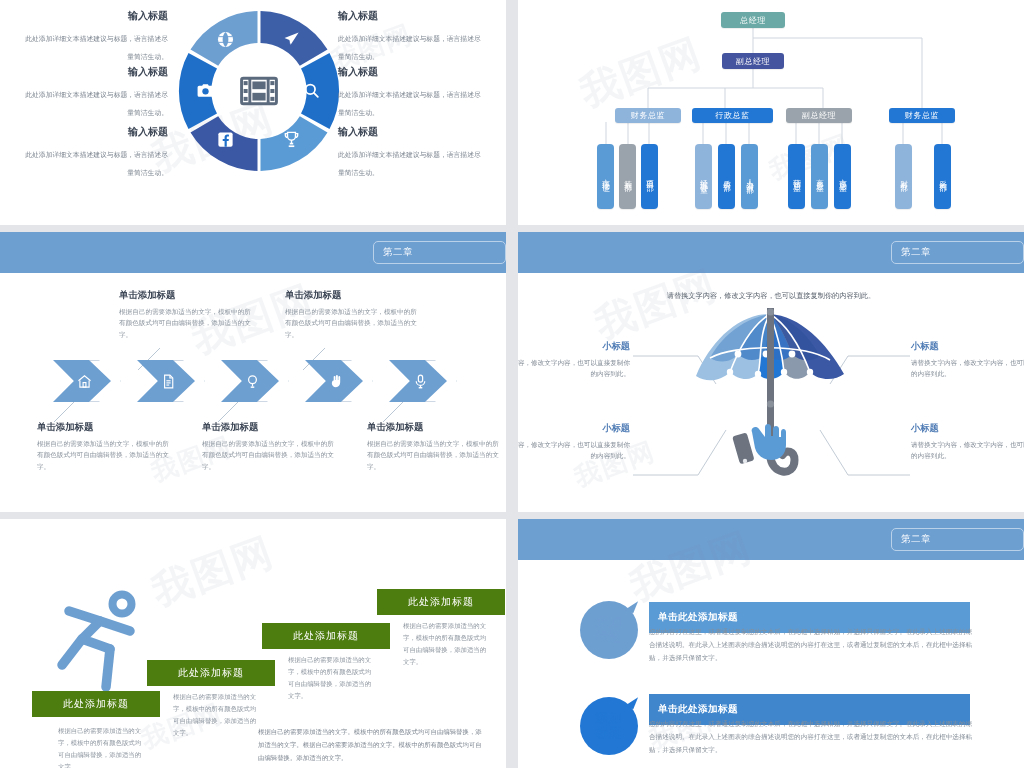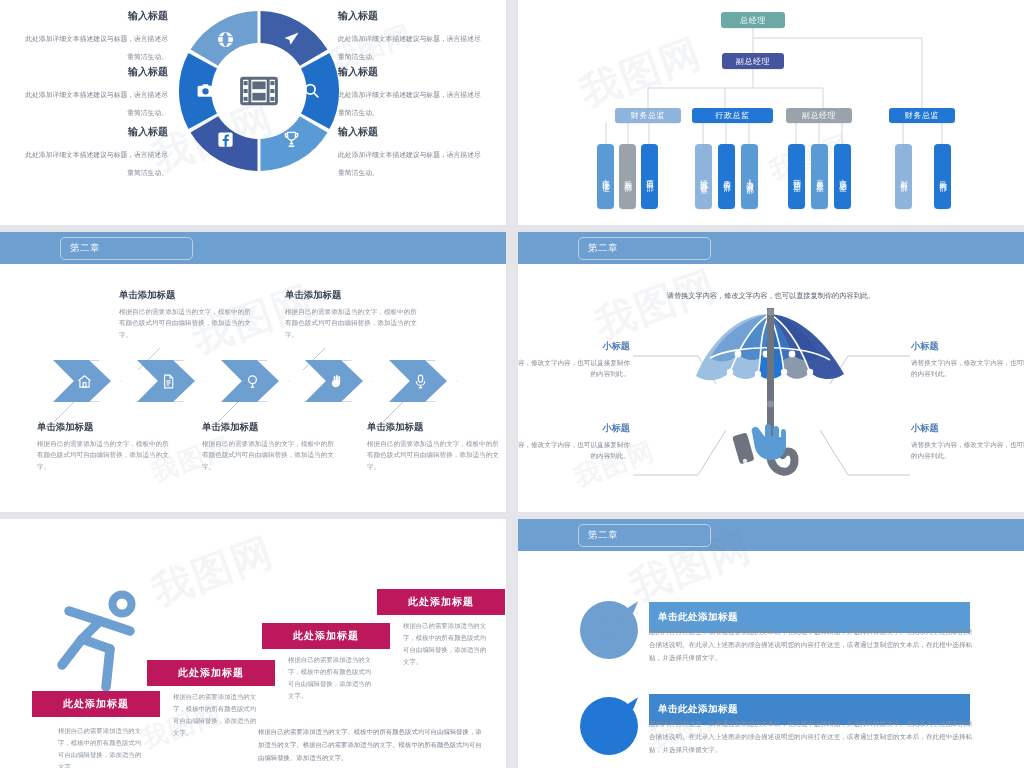--- a/index.html
+++ b/index.html
@@ -20,23 +20,23 @@
   }
   .slide {
     background: #ffffff;
     position: relative;
     overflow: hidden;
   }
 
   
   .hdr {
     position: absolute; left: 0; right: 0; top: 0;
-    height: 32px;
+    height: 41px;
     background: #6e9fd1;
-    display: flex; align-items: center;
+    display: flex; align-items: center; justify-content: flex-end;
   }
   .hdr-tag {
     margin-left: 60px;
     width: 133px; height: 23px;
     border: 1px solid #b9d2ea;
     border-radius: 5px;
     display: flex; align-items: center;
     padding-left: 9px;
     font-size: 9.5px;
     color: #ffffff;
@@ -119,22 +119,22 @@
   }
   .umb-item { position: absolute; width: 152px; }
   .umb-item .t { font-size: 9.2px; color: #4f7cb5; font-weight: bold; margin-bottom: 4px; }
   .umb-item .d { font-size: 6.6px; color: #808a95; line-height: 1.7; }
   .umb-item.l { text-align: right; }
   .umb-item.r { text-align: left; }
   .umb-svg { position: absolute; left: 160px; top: 72px; }
 
   
   .run-bar {
-    position: absolute; height: 26px; background: #be185d;
-    color: #fff; font-size: 10px; font-weight: bold;
+    position: absolute; height: 26px; background: #4d7c0f;
+    color: #fff; font-size: 10px; font-weight: normal;
     display: flex; align-items: center; justify-content: center;
     letter-spacing: 1px;
   }
   .run-txt { position: absolute; font-size: 6.4px; color: #8a939d; line-height: 1.85; }
 
   
   .bub {
     position: absolute; width: 58px; height: 58px; border-radius: 50%;
     display: flex; flex-direction: column; align-items: center; justify-content: center;
     color: #fff; font-size: 12.5px; font-weight: bold; line-height: 1.18;

